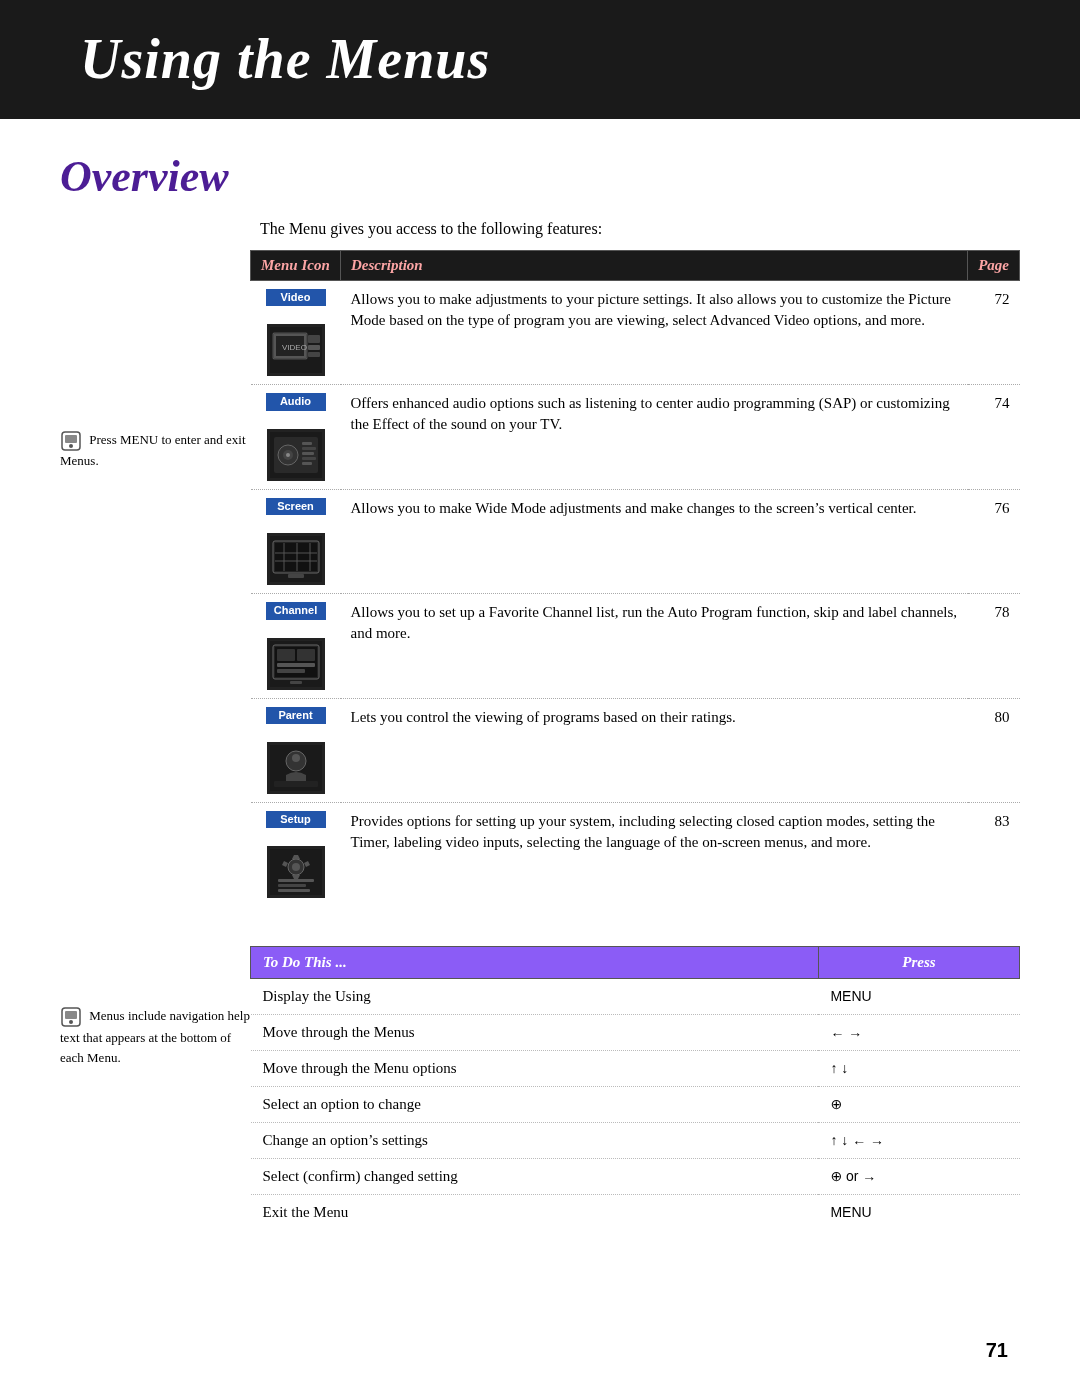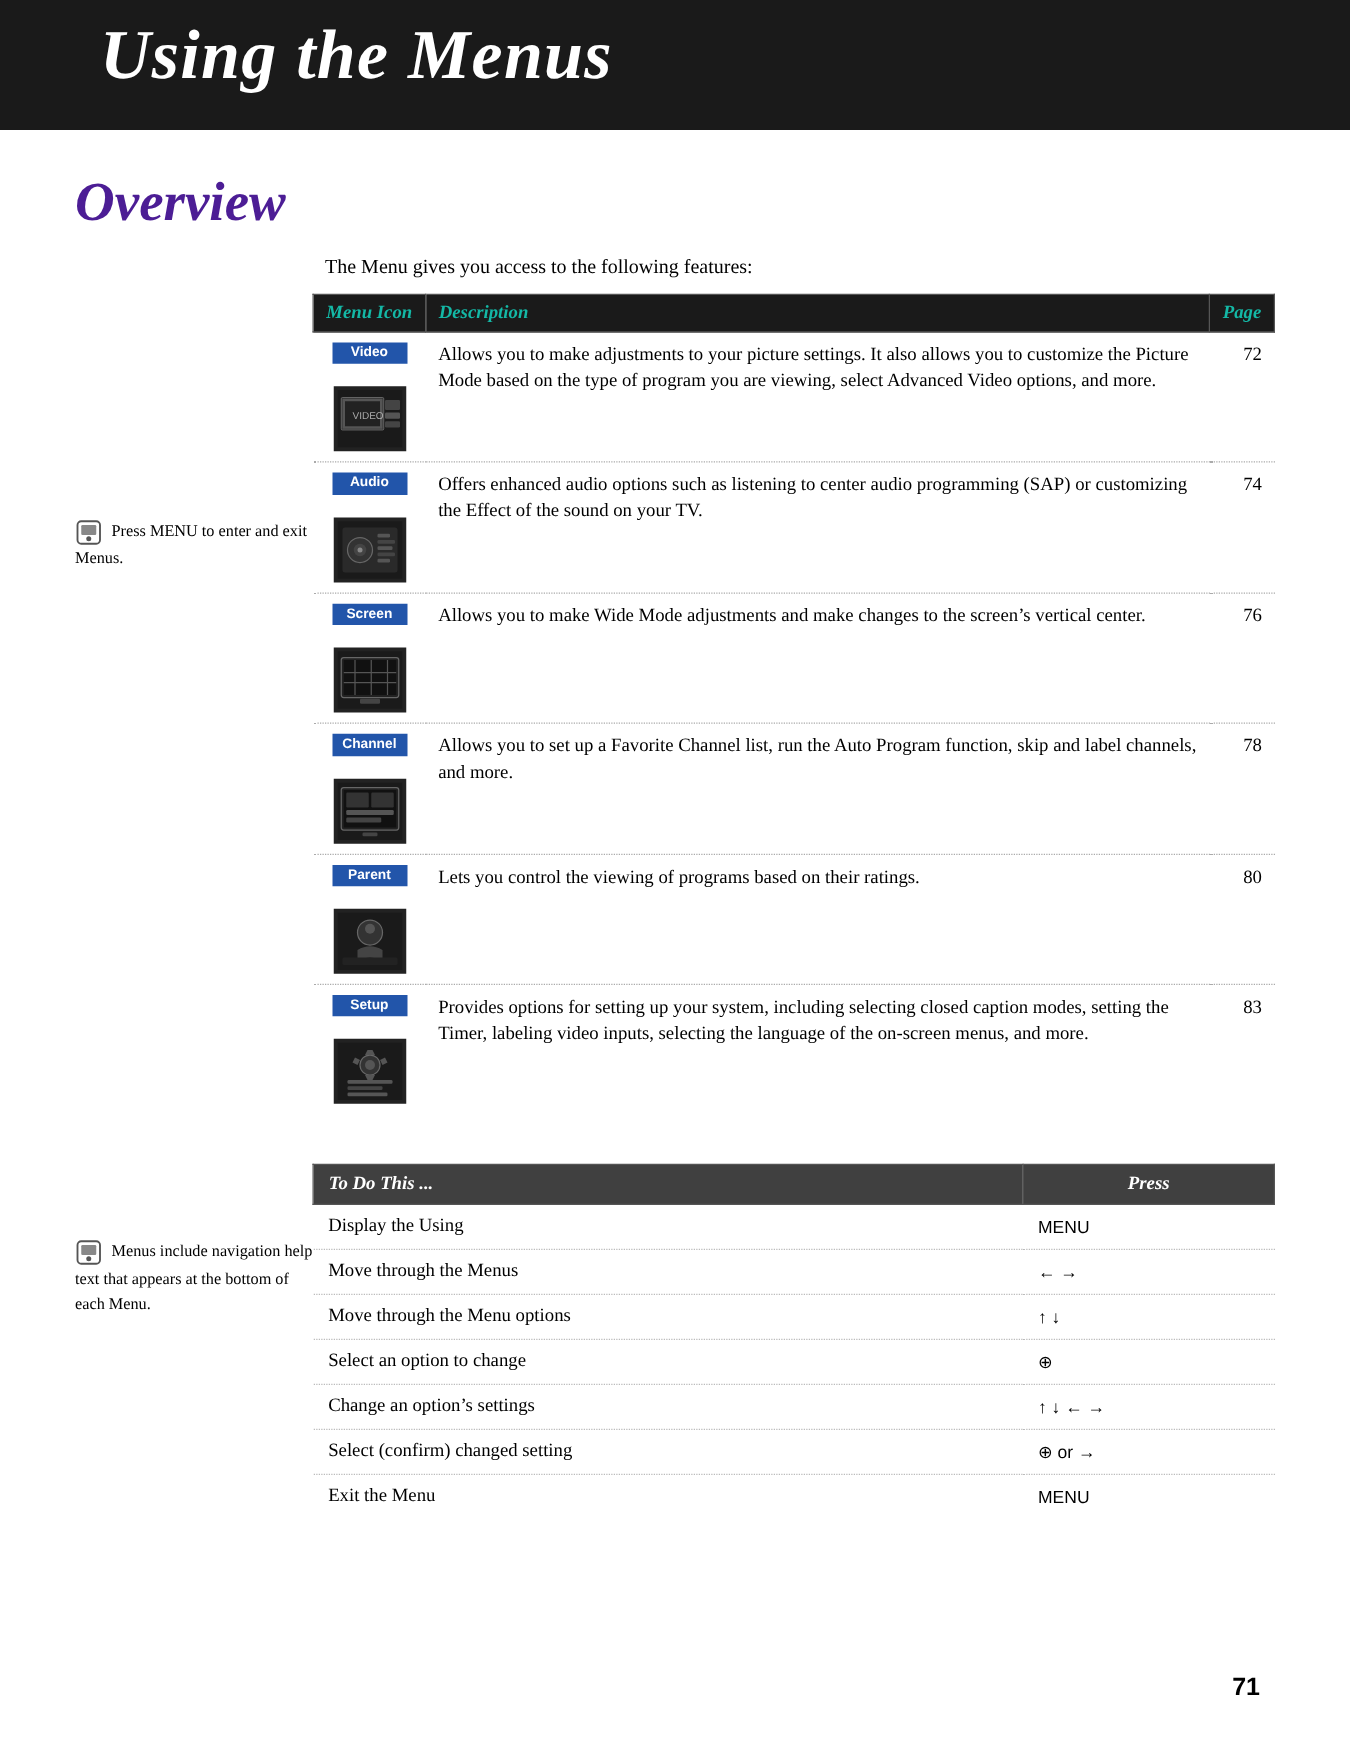--- a/index.html
+++ b/index.html
@@ -19,21 +19,21 @@
       min-height: 1392px;
       background: #fff;
       position: relative;
       padding: 0 60px 60px 60px;
     }
 
     
     .header-banner {
       background: #1a1a1a;
       margin: 0 -60px;
-      padding: 12px 80px 28px 80px;
+      padding: 27px 80px 28px 80px;
       margin-bottom: 32px;
     }
 
     .header-banner h1 {
       font-family: Times New Roman, serif;
       font-style: italic;
       font-weight: bold;
       font-size: 56px;
       color: #fff;
       letter-spacing: 1px;
@@ -78,21 +78,21 @@
     .overview-table {
       flex: 1;
       border-collapse: collapse;
     }
 
     .overview-table thead tr {
       background: #1a1a1a;
     }
 
     .overview-table thead th {
-      color: #14b8a6;
+      color: #fca5a5;
       font-style: italic;
       font-weight: bold;
       font-size: 15px;
       padding: 6px 10px;
       text-align: left;
       border: 1px solid #555;
     }
 
     .overview-table thead th:first-child {
       width: 90px;
@@ -177,21 +177,21 @@
       line-height: 1.5;
     }
 
     
     .nav-table {
       flex: 1;
       border-collapse: collapse;
     }
 
     .nav-table thead tr {
-      background: #404040;
+      background: #8b5cf6;
       font-family: Liberation Serif, serif;
     }
 
     .nav-table thead th {
       color: #fff;
       font-style: italic;
       font-weight: bold;
       font-size: 15px;
       padding: 7px 12px;
       text-align: left;

